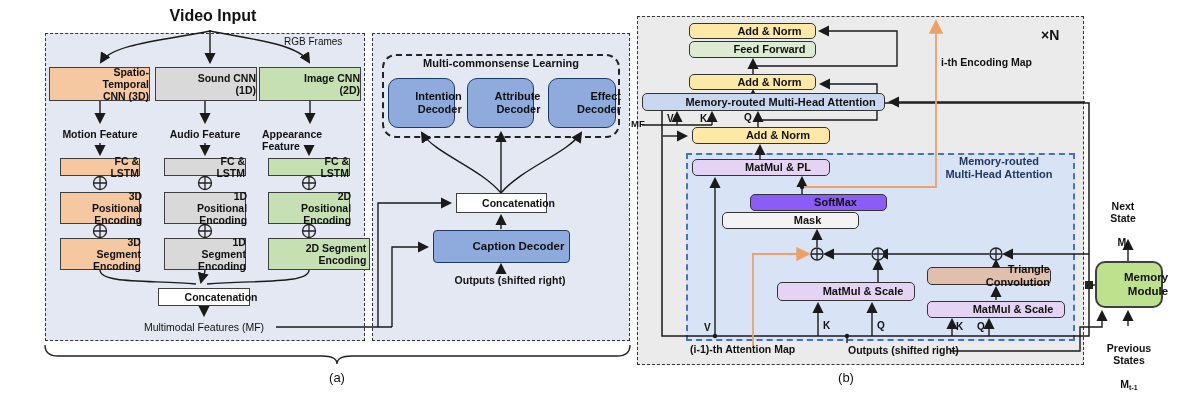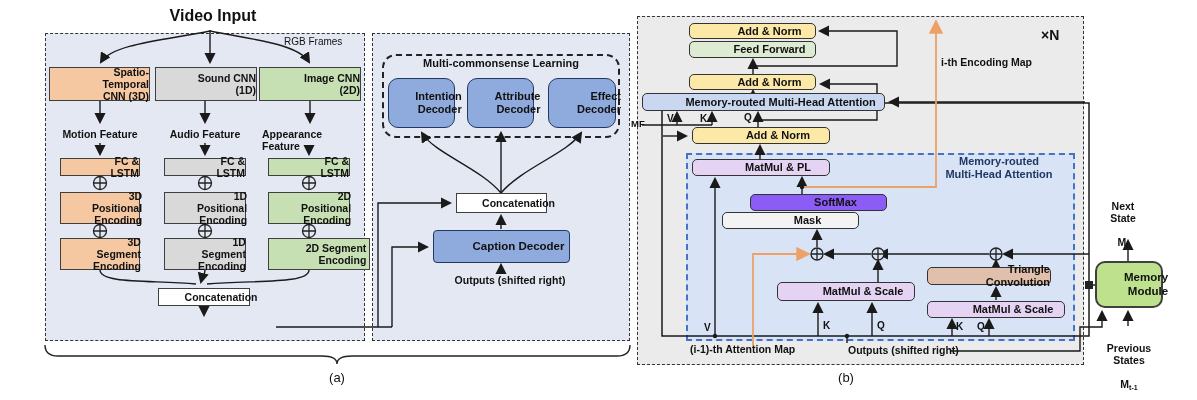--- a/index.html
+++ b/index.html
@@ -159,20 +159,21 @@
 Encoding</div>
 
   <div class="bx or" style="left:60px;top:238px;width:80px;height:32px;">3D Segment
 Encoding</div>
   <div class="bx gy" style="left:164px;top:238px;width:82px;height:32px;">1D Segment
 Encoding</div>
   <div class="bx gn" style="left:268px;top:238px;width:102px;height:32px;">2D Segment
 Encoding</div>
 
   <div class="bx wh" style="left:158px;top:288px;width:92px;height:18px;">Concatenation</div>
+  <div class="lbl ctr" style="left:120px;top:321px;width:168px;font-size:10.5px;">Multimodal Features (MF)</div>
 
   <div class="lbl ctr" style="left:391px;top:57px;width:220px;font-size:11px;font-weight:bold;">Multi-commonsense Learning</div>
   <div class="bx bl" style="left:388px;top:78px;width:67px;height:50px;border-radius:10px;font-size:11px;">Intention
 Decoder</div>
   <div class="bx bl" style="left:467px;top:78px;width:67px;height:50px;border-radius:10px;font-size:11px;">Attribute
 Decoder</div>
   <div class="bx bl" style="left:548px;top:78px;width:68px;height:50px;border-radius:10px;font-size:11px;">Effect
 Decoder</div>
   <div class="bx wh" style="left:456px;top:193px;width:91px;height:20px;">Concatenation</div>
   <div class="bx bl" style="left:433px;top:230px;width:137px;height:33px;border-radius:4px;font-size:11.5px;">Caption Decoder</div>

